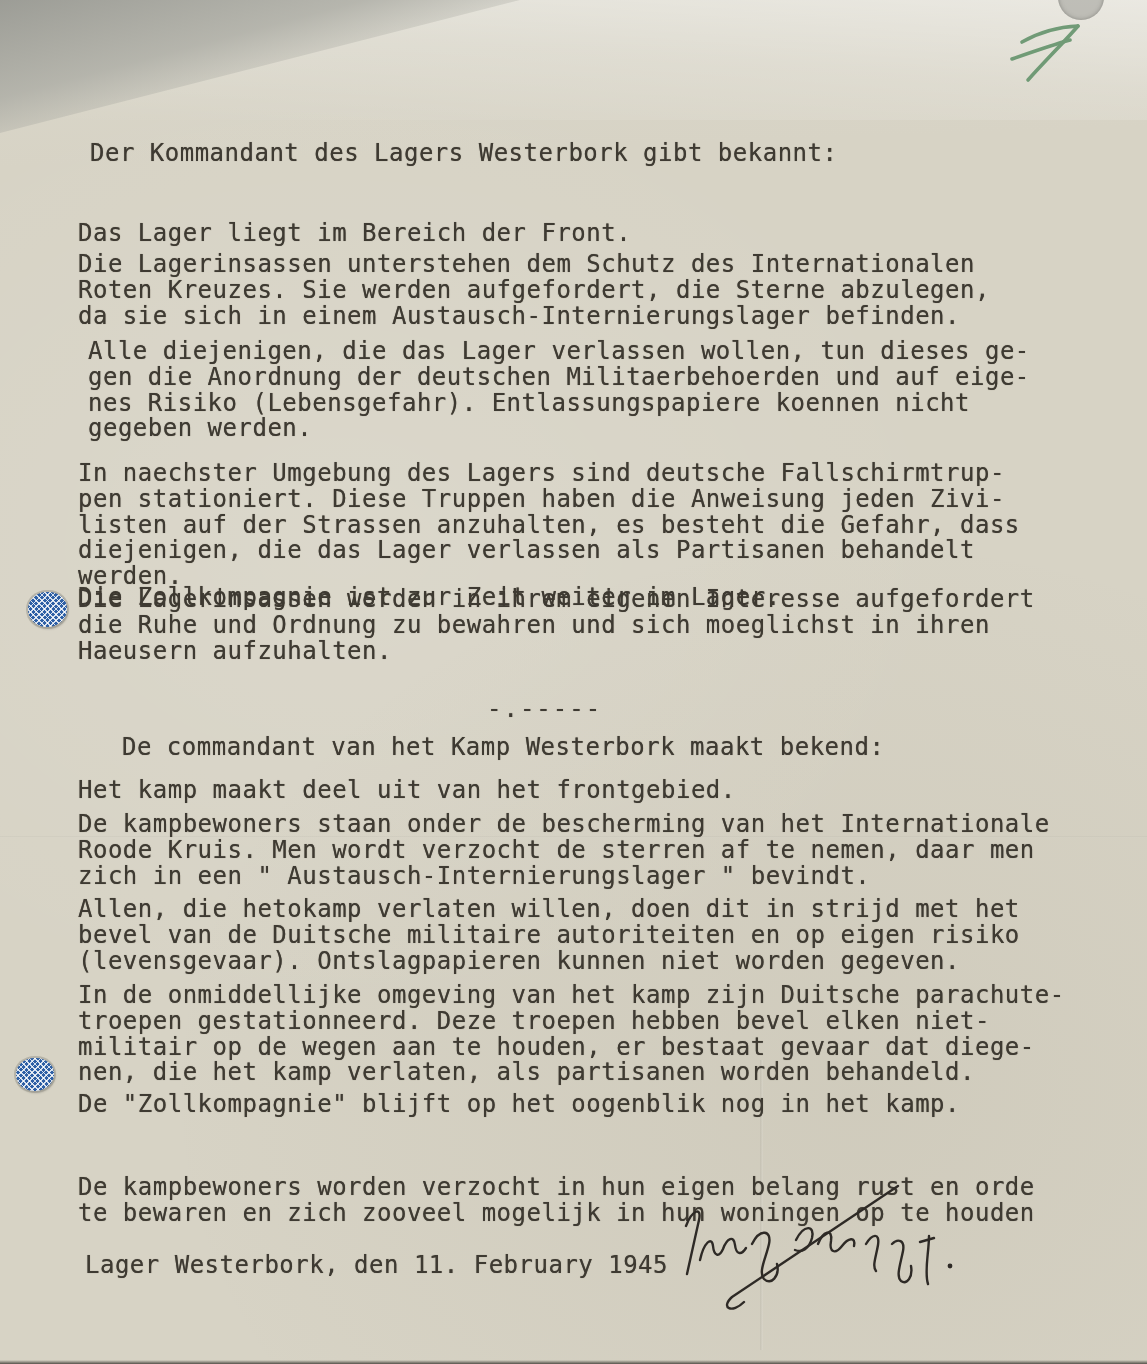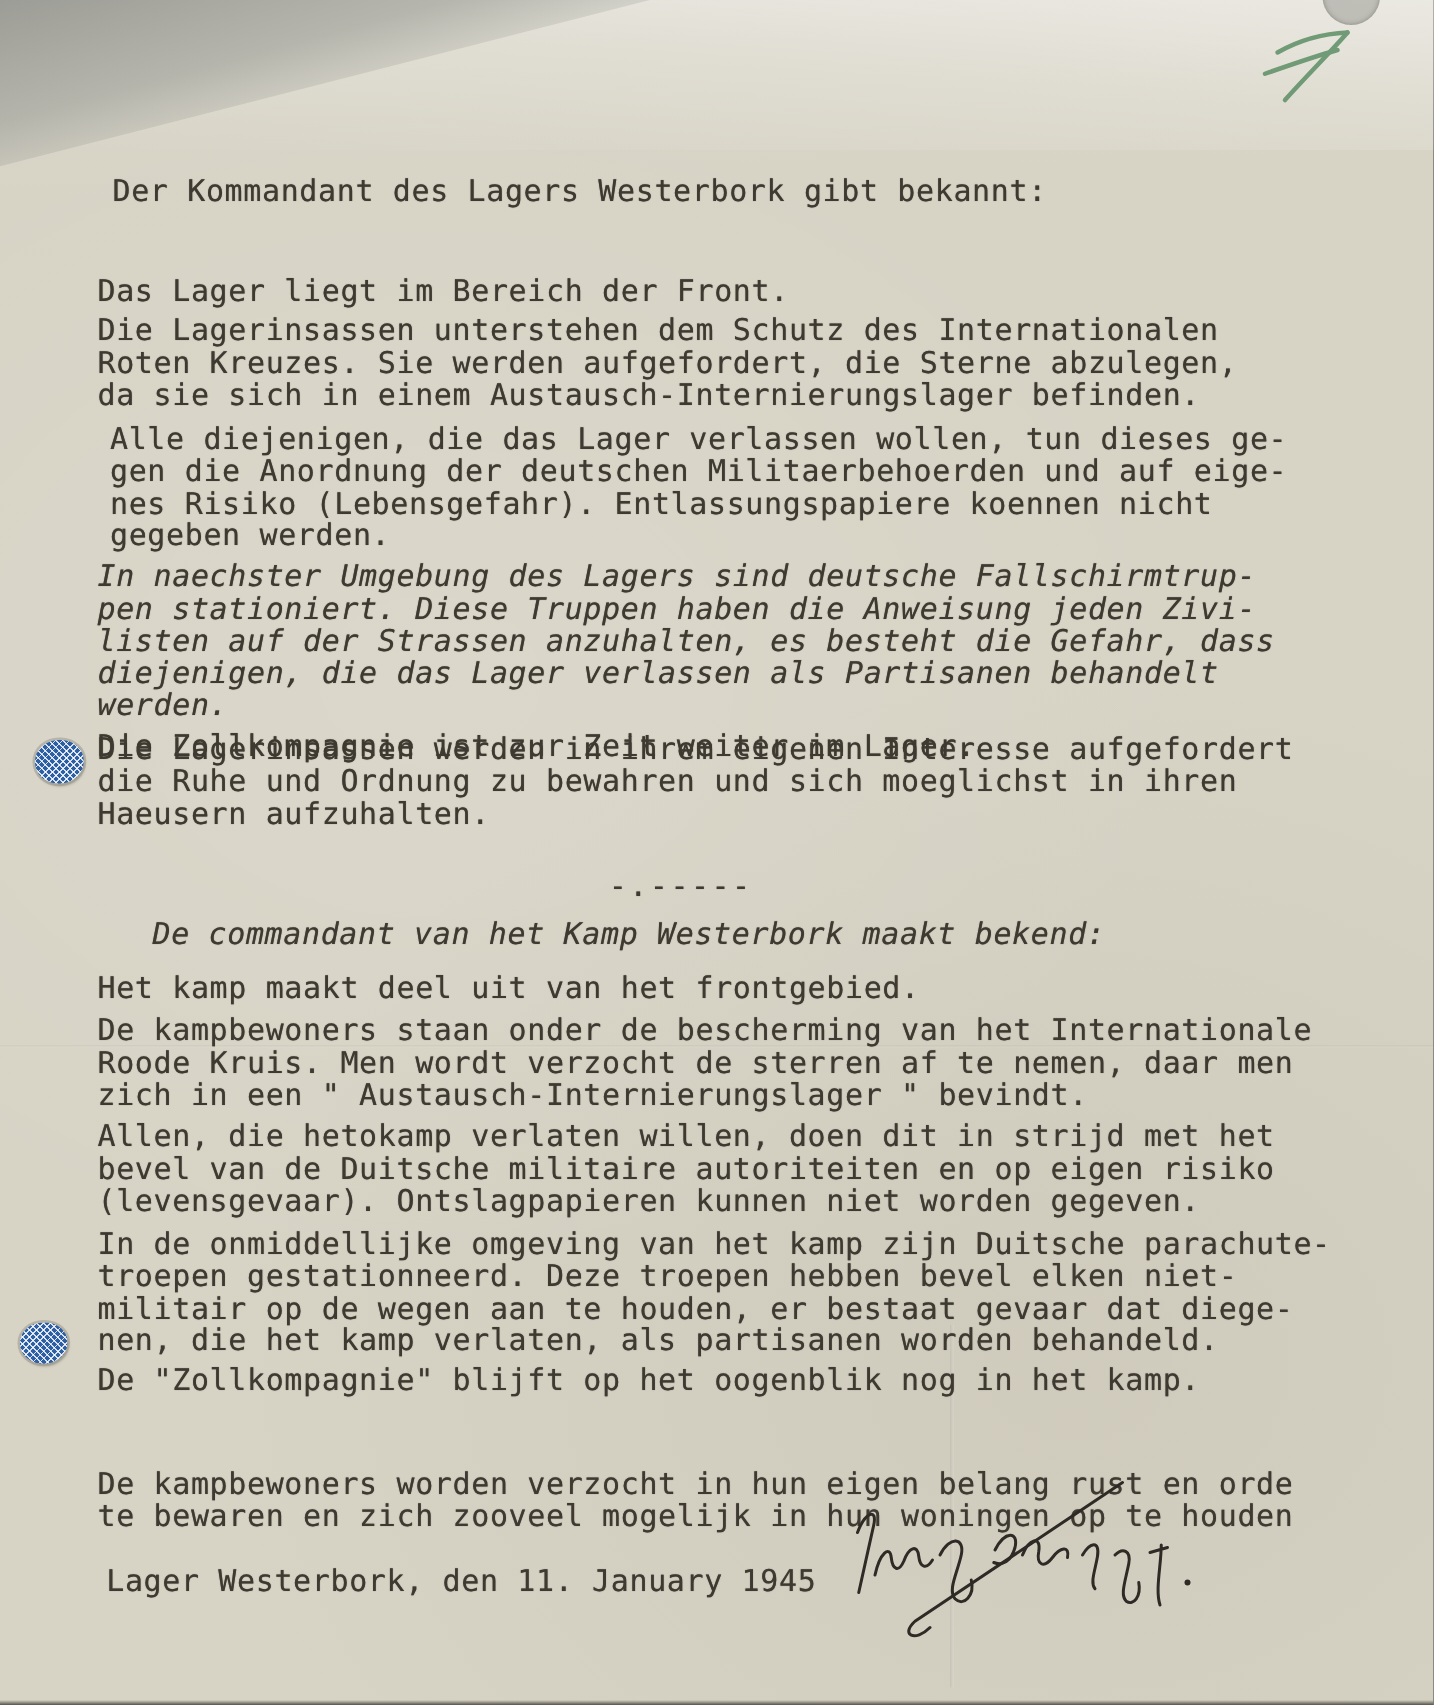--- a/index.html
+++ b/index.html
@@ -65,25 +65,25 @@
     position:absolute;left:78px;
     font-size:24px;line-height:25.8px;letter-spacing:.5px;
     color:#3e3a32;
     white-space:pre-line;
     text-shadow:0 0 .7px rgba(62,56,46,.75);
   }
   .g-heading{top:141px;left:90px;}
   .g-p1{top:201px;margin-top:20px;}
   .g-p2{top:252px;}
   .g-p3{top:339px;margin-left:10px;}
-  .g-p4{top:449px;font-style:italic;}
+  .g-p4{top:461px;}
   .g-p5{top:585px;}
   .g-p6{top:587px;}
   .divider{top:697px;left:487px;letter-spacing:2px;}
-  .d-heading{top:735px;left:122px;font-style:italic;}
+  .d-heading{top:735px;left:122px;}
   .d-p1{top:778px;}
   .d-p2{top:812px;}
   .d-p3{top:897px;}
   .d-p4{top:983px;}
   .d-p5{top:1092px;}
   .d-p6{top:1127px;margin-top:48px;}
   .dateline{top:1253px;left:85px;}
 
   .handwritten-seven{position:absolute;left:1002px;top:12px;pointer-events:none;}
   .signature{position:absolute;left:662px;top:1178px;pointer-events:none;}
@@ -141,21 +141,21 @@
 troepen gestationneerd. Deze troepen hebben bevel elken niet-
 militair op de wegen aan te houden, er bestaat gevaar dat diege-
 nen, die het kamp verlaten, als partisanen worden behandeld.</div>
   <div class="tw d-p3">Allen, die hetokamp verlaten willen, doen dit in strijd met het
 bevel van de Duitsche militaire autoriteiten en op eigen risiko
 (levensgevaar). Ontslagpapieren kunnen niet worden gegeven.</div>
   <div class="tw d-p5">De "Zollkompagnie" blijft op het oogenblik nog in het kamp.</div>
   <div class="tw d-p6">De kampbewoners worden verzocht in hun eigen belang rust en orde
 te bewaren en zich zooveel mogelijk in hun woningen op te houden</div>
 
-  <div class="tw dateline">Lager Westerbork, den 11. January 1945</div>
+  <div class="tw dateline">Lager Westerbork, den 11. February 1945</div>
 
   <svg class="signature" width="300" height="150" viewBox="0 0 300 150">
     <g fill="none" stroke="#2e2a26" stroke-width="2.4" stroke-linecap="round" stroke-linejoin="round">
       <path d="M24,48 C30,32 40,28 37,42 C33,60 28,82 25,96"></path>
       <path d="M38,82 C42,64 50,58 51,68 C52,78 57,80 61,71 C65,60 72,57 73,67 C74,76 79,78 84,70"></path>
       <path d="M90,66 C98,50 110,52 107,66 C104,80 96,94 102,101 C109,108 118,98 115,86"></path>
       <path d="M82,124 C70,136 58,130 70,119 L236,8"></path>
       <path d="M134,62 C142,46 153,47 150,60 C147,71 140,75 133,72"></path>
       <path d="M156,66 C161,53 171,50 169,63 C167,74 173,77 180,68 C186,60 194,58 192,68"></path>
       <path d="M204,66 C210,56 218,54 216,67 C214,79 210,88 214,93"></path>

